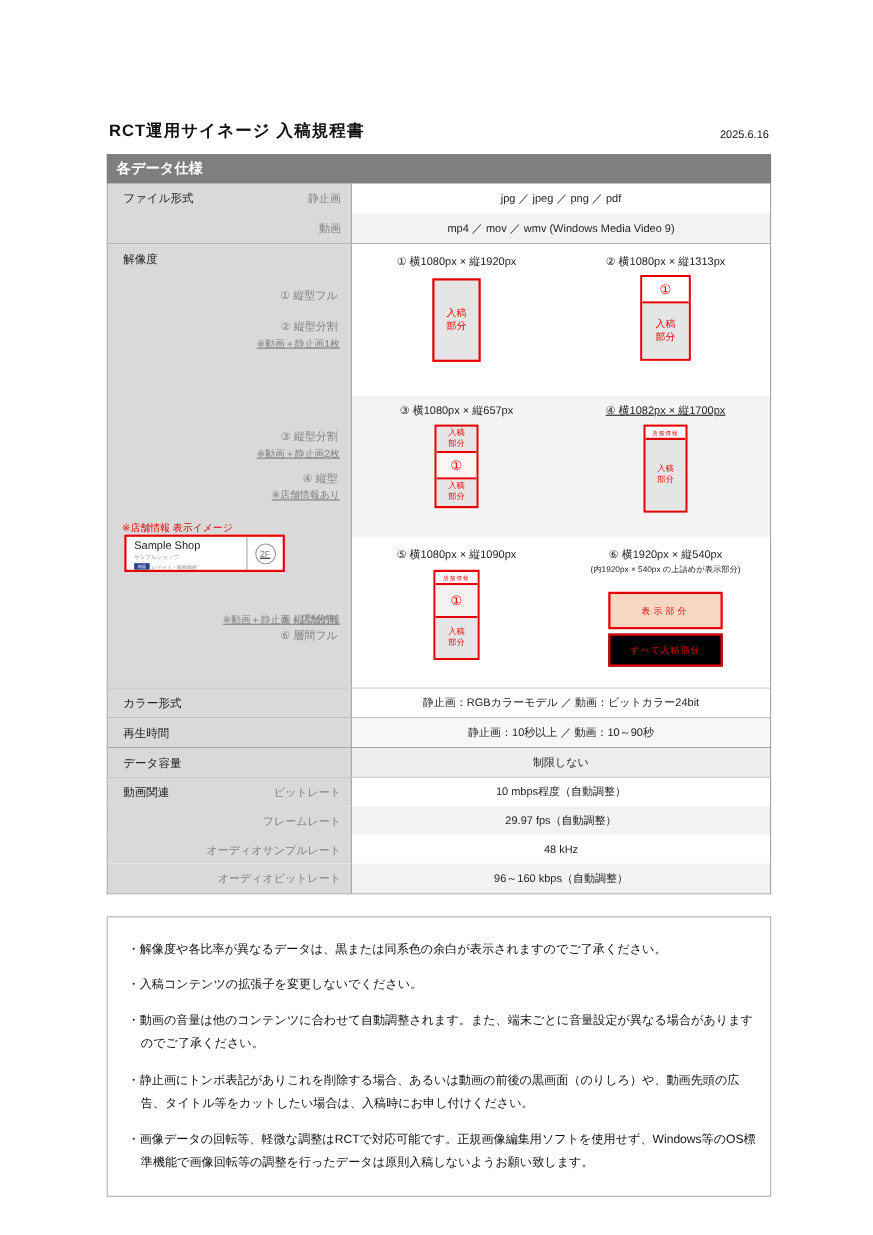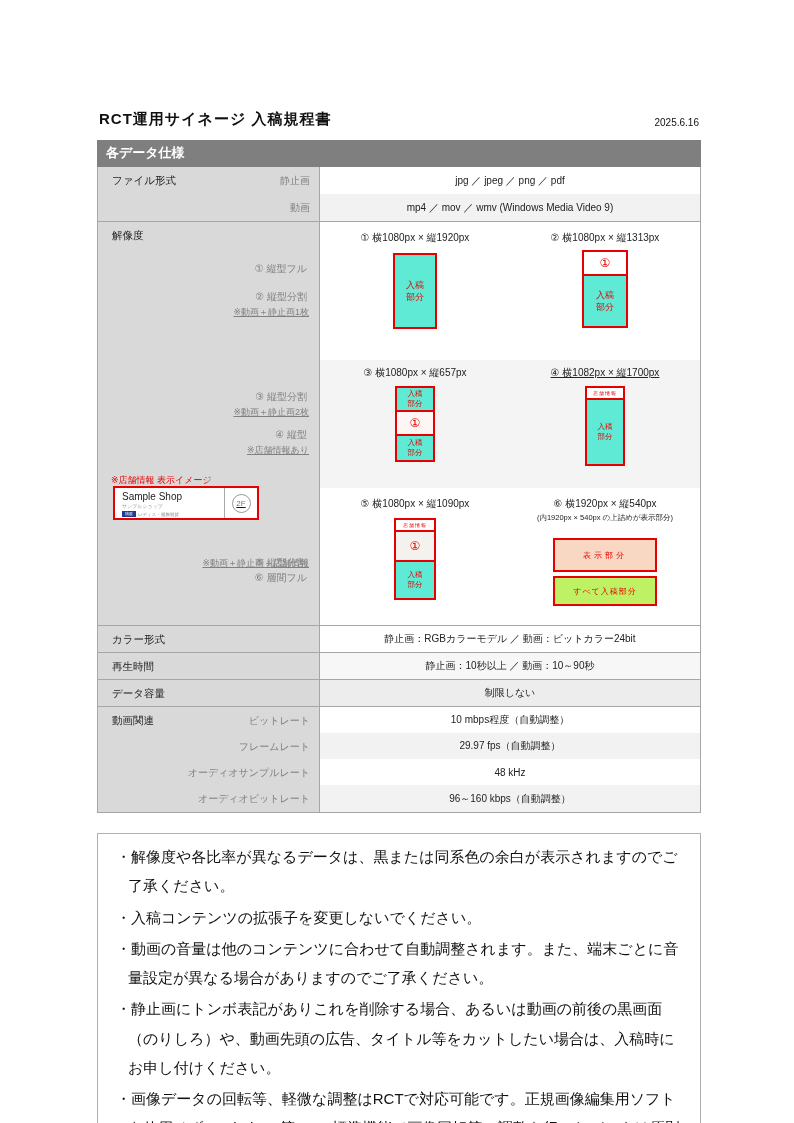--- a/index.html
+++ b/index.html
@@ -50,46 +50,46 @@
   .cap{font-size:10px;color:#222;margin-top:9px;white-space:nowrap;}
   .cap-sub{font-size:7.5px;color:#222;margin-top:2px;white-space:nowrap;}
 
   
   .diag{border:2px solid #e60000;box-sizing:border-box;}
   .seg{display:flex;align-items:center;justify-content:center;box-sizing:border-box;}
   .red-txt{color:#e60000;font-size:9px;width:2.3em;text-align:center;line-height:1.35;word-break:break-all;}
   .red-txt.sm{font-size:7.5px;}
   .circ{color:#e60000;font-size:12px;}
   .tiny{font-size:5px;color:#e60000;letter-spacing:1px;}
-  .blue{background:#5eead4;}
+  .blue{background:#e5e5e5;font-family:Liberation Mono, monospace;}
   .d1{width:44px;height:76px;margin-top:8px;}
   .d2{width:46px;margin-top:5px;}
   .d2 .s1{height:24px;background:#fff;border-bottom:2px solid #e60000;}
   .d2 .s2{height:50px;}
   .d3{width:40px;margin-top:6px;}
   .d3 .s1{height:24px;border-bottom:2px solid #e60000;}
   .d3 .s2{height:24px;background:#fdf6f4;border-bottom:2px solid #e60000;}
   .d3 .s3{height:24px;}
   .d4{width:40px;margin-top:6px;}
   .d4 .s1{height:12px;background:#fff;border-bottom:2px solid #e60000;}
   .d4 .s2{height:64px;}
   .d5{width:42px;margin-top:7px;}
   .d5 .s1{height:12px;background:#fff;border-bottom:2px solid #e60000;}
   .d5 .s2{height:30px;background:#f4f2ee;border-bottom:2px solid #e60000;}
   .d5 .s3{height:36px;}
   .d6{margin-top:15px;width:104px;}
   .d6a{height:30px;background:#f8d7c3;border:2px solid #e60000;display:flex;align-items:center;justify-content:center;text-align:right;}
-  .d6b{height:26px;background:#bef264;border:2px solid #e60000;margin-top:4px;display:flex;align-items:center;justify-content:center;}
+  .d6b{height:26px;background:#000000;border:2px solid #e60000;margin-top:4px;display:flex;align-items:center;justify-content:center;}
   .d6 .red-lbl{color:#e60000;font-size:8px;letter-spacing:3px;white-space:nowrap;}
   .d6b .red-lbl{letter-spacing:1px;}
 
   
   .notice{border:1px solid #b0b0b0;margin-top:20px;padding:8px 12px 16px 12px;}
   .notice-title{color:#e60000;font-size:13.5px;font-weight:bold;margin:2px 0 8px 2px;}
-  .notice-item{font-size:15px;color:#111;line-height:1.95;padding-left:12px;text-indent:-12px;margin:0 0 2px 6px;}
+  .notice-item{font-size:11px;color:#111;line-height:1.95;padding-left:12px;text-indent:-12px;margin:11px 0 2px 6px;}
 </style>
 </head>
 <body>
 
 <div class="doc">
 
   <div class="title-row">
     <div class="title">RCT運用サイネージ 入稿規程書</div>
     <div class="date">2025.6.16</div>
   </div>

